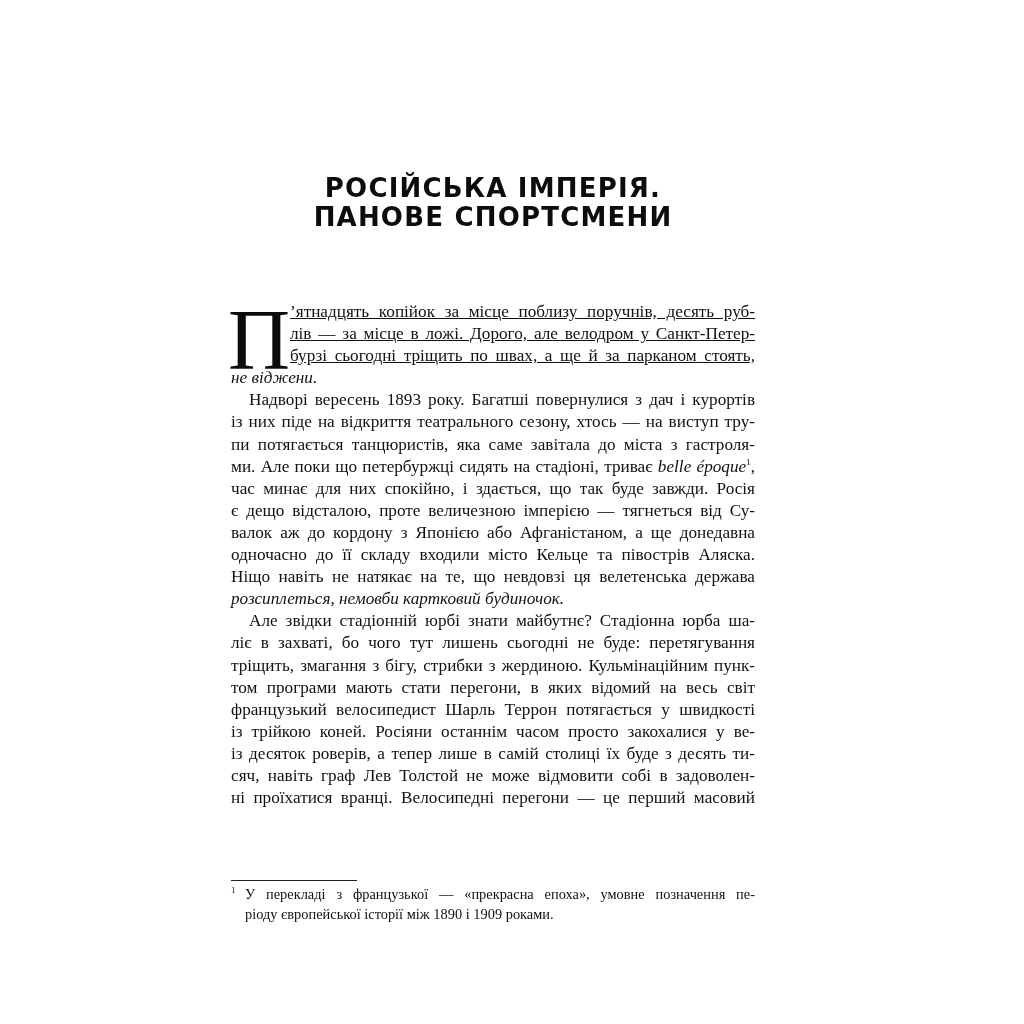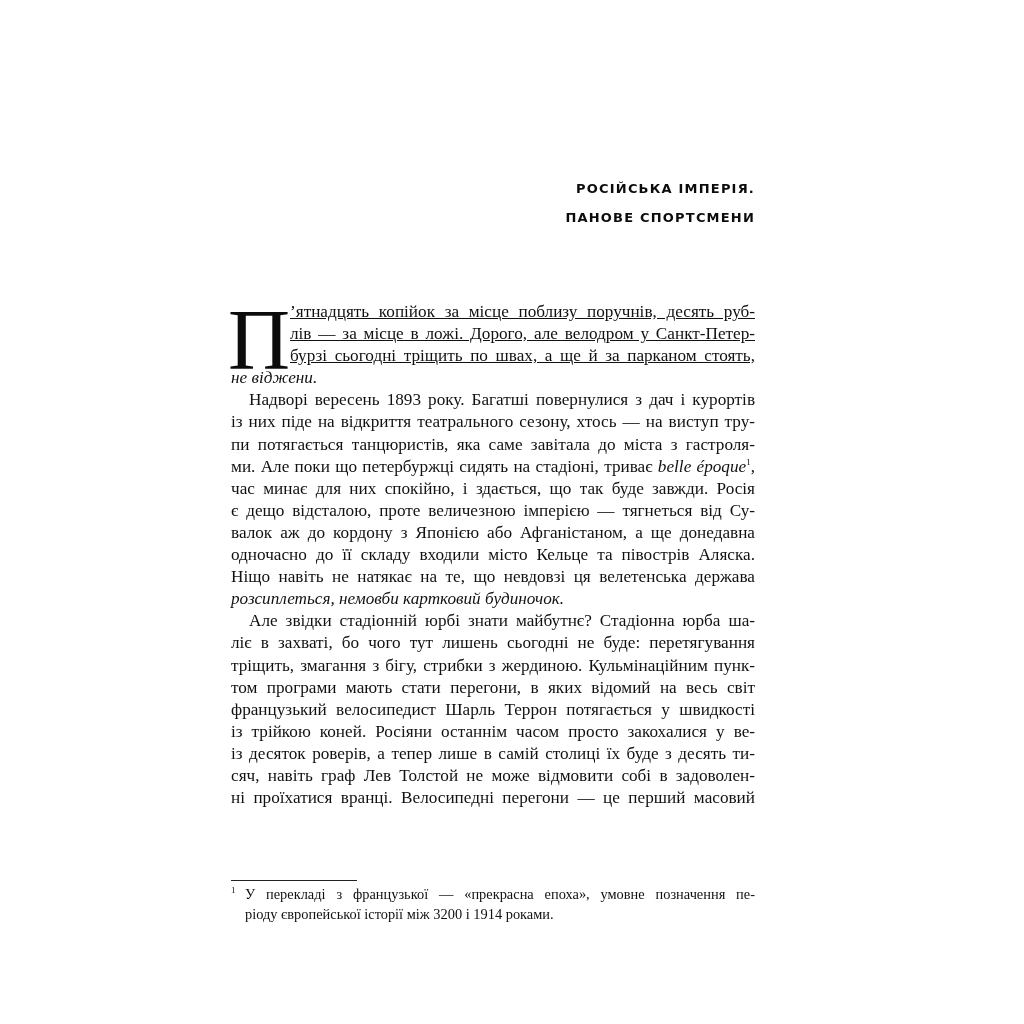--- a/index.html
+++ b/index.html
@@ -19,24 +19,24 @@
       left: 0; top: 0;
       width: 1024px;
       height: 1024px;
       background: #ffffff;
     }
     .chapter-title {
       position: absolute;
       left: 231px;
       width: 524px;
       top: 174px;
-      text-align: right;
+      text-align: center;
       font-family: "DejaVu Sans", sans-serif;
       font-weight: bold;
-      font-size: 13px;
+      font-size: 26px;
       line-height: 29px;
       letter-spacing: 1.2px;
       color: #0c0c0c;
     }
     .chapter-title div { white-space: nowrap; }
     .body-text {
       position: absolute;
       left: 231px;
       top: 301px;
       width: 524px;
@@ -150,16 +150,16 @@
     <span class="line">із десяток роверів, а тепер лише в самій столиці їх буде з десять ти-</span>
     <span class="line">сяч, навіть граф Лев Толстой не може відмовити собі в задоволен-</span>
     <span class="line">ні проїхатися вранці. Велосипедні перегони — це перший масовий</span>
   </div>
 
   <div class="footnote-rule"></div>
 
   <div class="footnote">
     <span class="fn-mark">1</span>
     <span class="fn-line">У перекладі з французької — «прекрасна епоха», умовне позначення пе-</span>
-    <span class="fn-line last">ріоду європейської історії між 3200 і 1914 роками.</span>
+    <span class="fn-line last">ріоду європейської історії між 1890 і 1909 роками.</span>
   </div>
 
 </div>
 
 </body></html>

